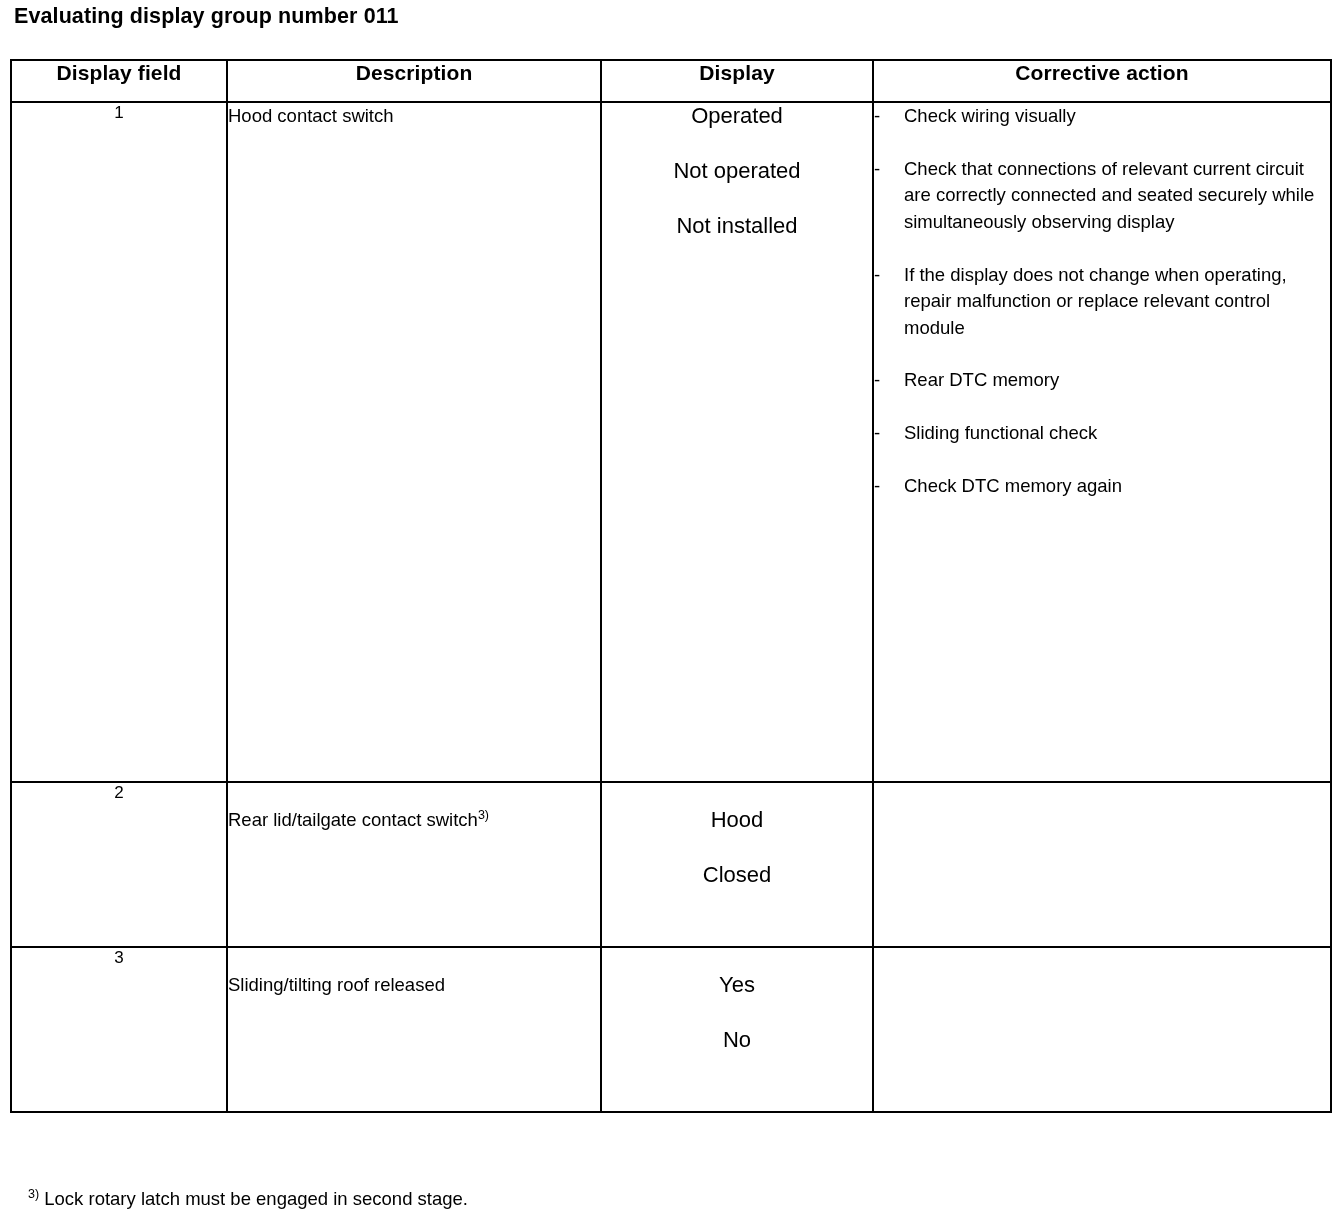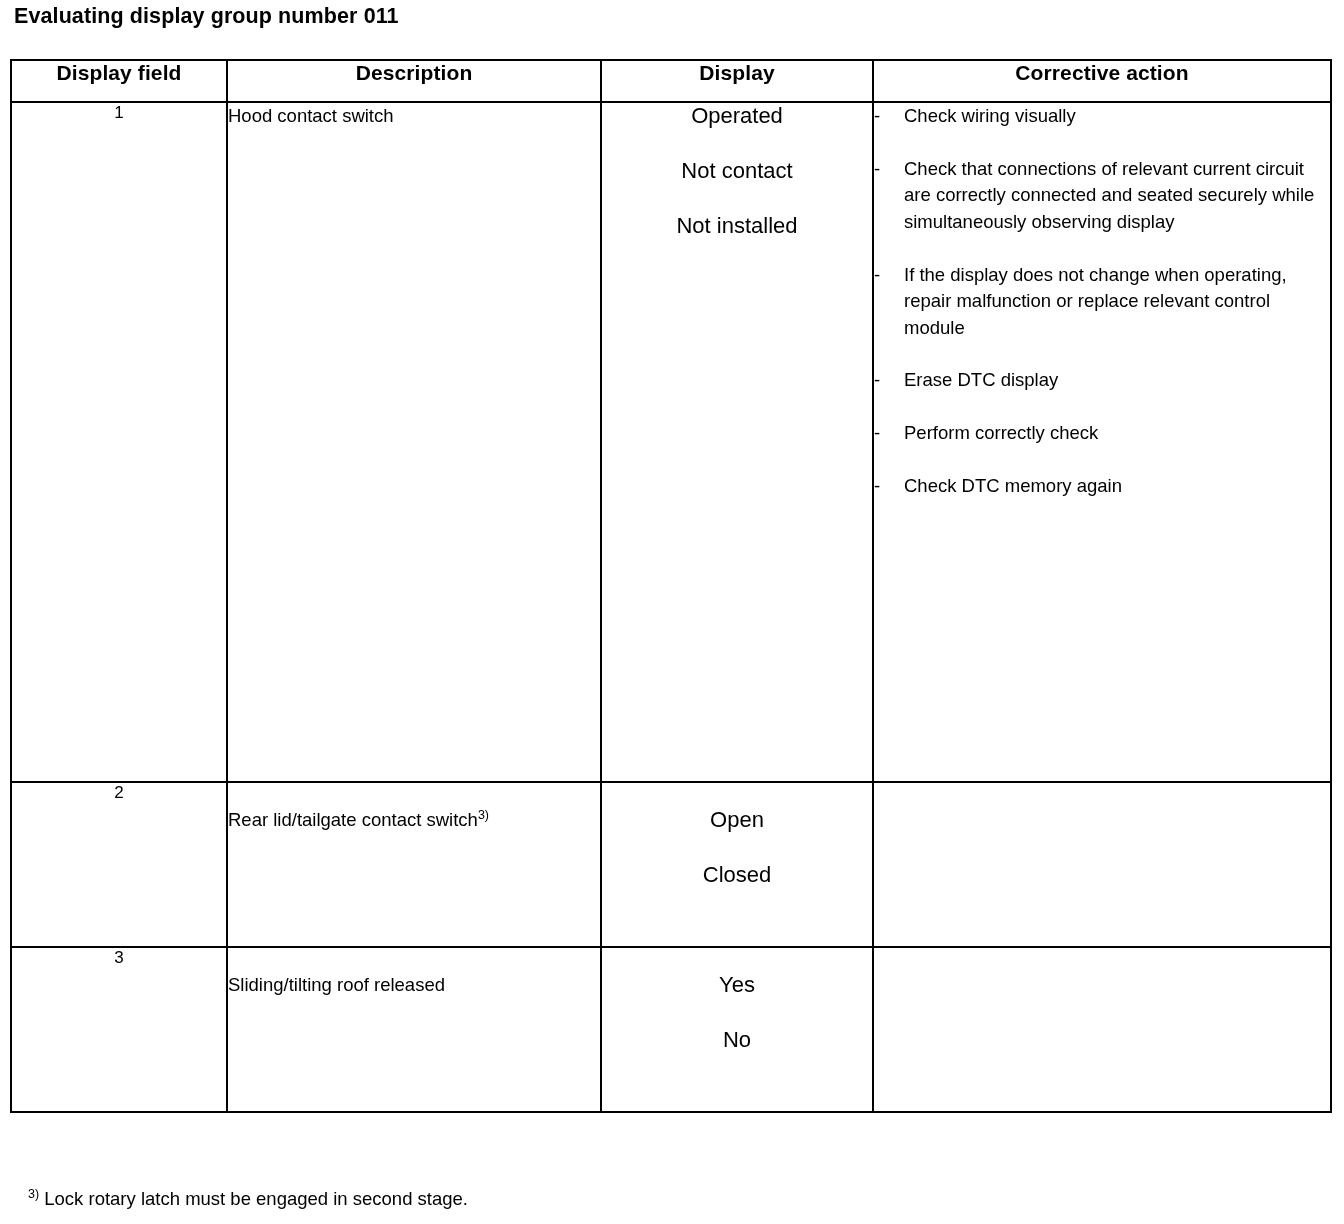--- a/index.html
+++ b/index.html
@@ -145,60 +145,60 @@
       </tr>
     </thead>
     <tbody>
       <tr class="row1" style="height:680px;">
         <td class="field-cell">1</td>
         <td class="desc-cell">
           <span>Hood contact switch</span>
         </td>
         <td class="disp-cell">
           <div class="dline">Operated</div>
-          <div class="dline">Not contact</div>
+          <div class="dline">Not operated</div>
           <div class="dline">Not installed</div>
         </td>
         <td class="corr-cell">
           <ul class="corr-list">
             <li>
               <span class="dash">-</span>
               <span>Check wiring visually</span>
             </li>
             <li>
               <span class="dash">-</span>
               <span>Check that connections of relevant current circuit are correctly connected and seated securely while simultaneously observing display</span>
             </li>
             <li>
               <span class="dash">-</span>
               <span>If the display does not change when operating, repair malfunction or replace relevant control module</span>
             </li>
             <li>
               <span class="dash">-</span>
-              <span>Erase DTC display</span>
-            </li>
-            <li>
-              <span class="dash">-</span>
-              <span>Perform correctly check</span>
+              <span>Rear DTC memory</span>
+            </li>
+            <li>
+              <span class="dash">-</span>
+              <span>Sliding functional check</span>
             </li>
             <li>
               <span class="dash">-</span>
               <span>Check DTC memory again</span>
             </li>
           </ul>
         </td>
       </tr>
 
       <tr class="row2" style="height:165px;">
         <td class="field-cell">2</td>
         <td class="desc-cell">
           <span>Rear lid/tailgate contact switch</span><sup class="fn">3)</sup>
         </td>
         <td class="disp-cell">
-          <div class="dline">Open</div>
+          <div class="dline">Hood</div>
           <div class="dline">Closed</div>
         </td>
         <td class="corr-cell"></td>
       </tr>
 
       <tr class="row3" style="height:165px;">
         <td class="field-cell">3</td>
         <td class="desc-cell">
           <span>Sliding/tilting roof released</span>
         </td>

